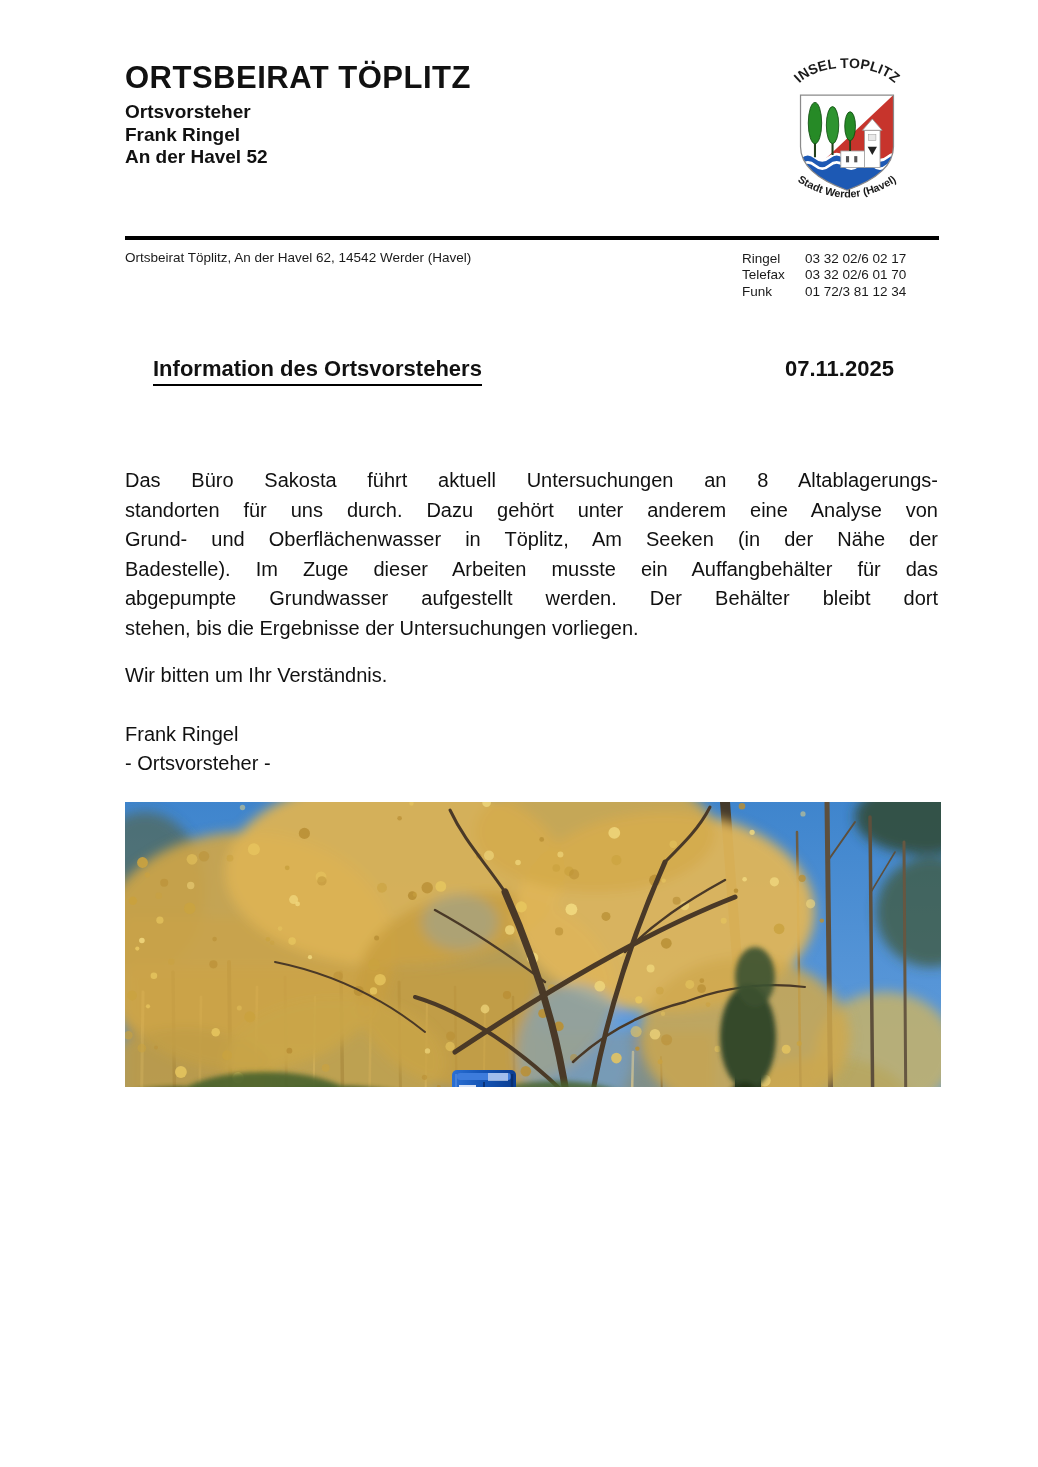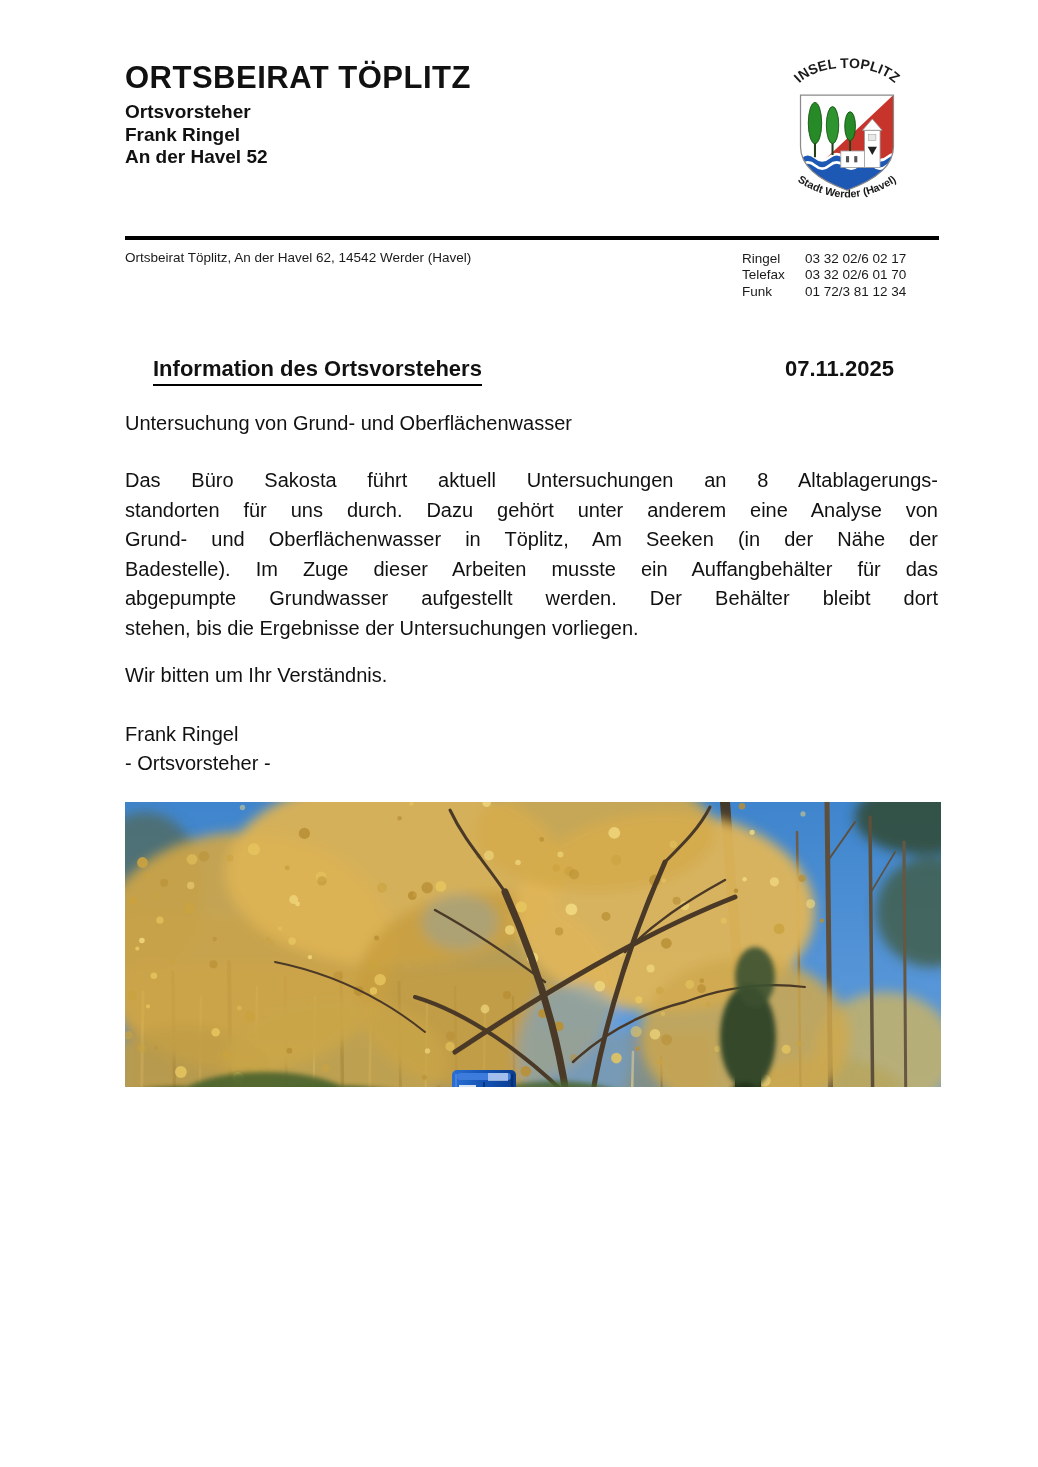--- a/index.html
+++ b/index.html
@@ -95,21 +95,20 @@
     </div>
     <div class="crow">
       <span class="clabel">Funk</span>
       <span class="cvalue">01 72/3 81 12 34</span>
     </div>
   </div>
 
   <span class="doc-title">Information des Ortsvorstehers</span>
   <span class="doc-date">07.11.2025</span>
 
-  <div class="subject">Untersuchung von Grund- und Oberflächenwasser</div>
 
   <div class="body-par">
     <div class="jline">Das Büro Sakosta führt aktuell Untersuchungen an 8 Altablagerungs-</div>
     <div class="jline">standorten für uns durch. Dazu gehört unter anderem eine Analyse von</div>
     <div class="jline">Grund- und Oberflächenwasser in Töplitz, Am Seeken (in der Nähe der</div>
     <div class="jline">Badestelle). Im Zuge dieser Arbeiten musste ein Auffangbehälter für das</div>
     <div class="jline">abgepumpte Grundwasser aufgestellt werden. Der Behälter bleibt dort</div>
     <div class="jline last">stehen, bis die Ergebnisse der Untersuchungen vorliegen.</div>
   </div>
 

